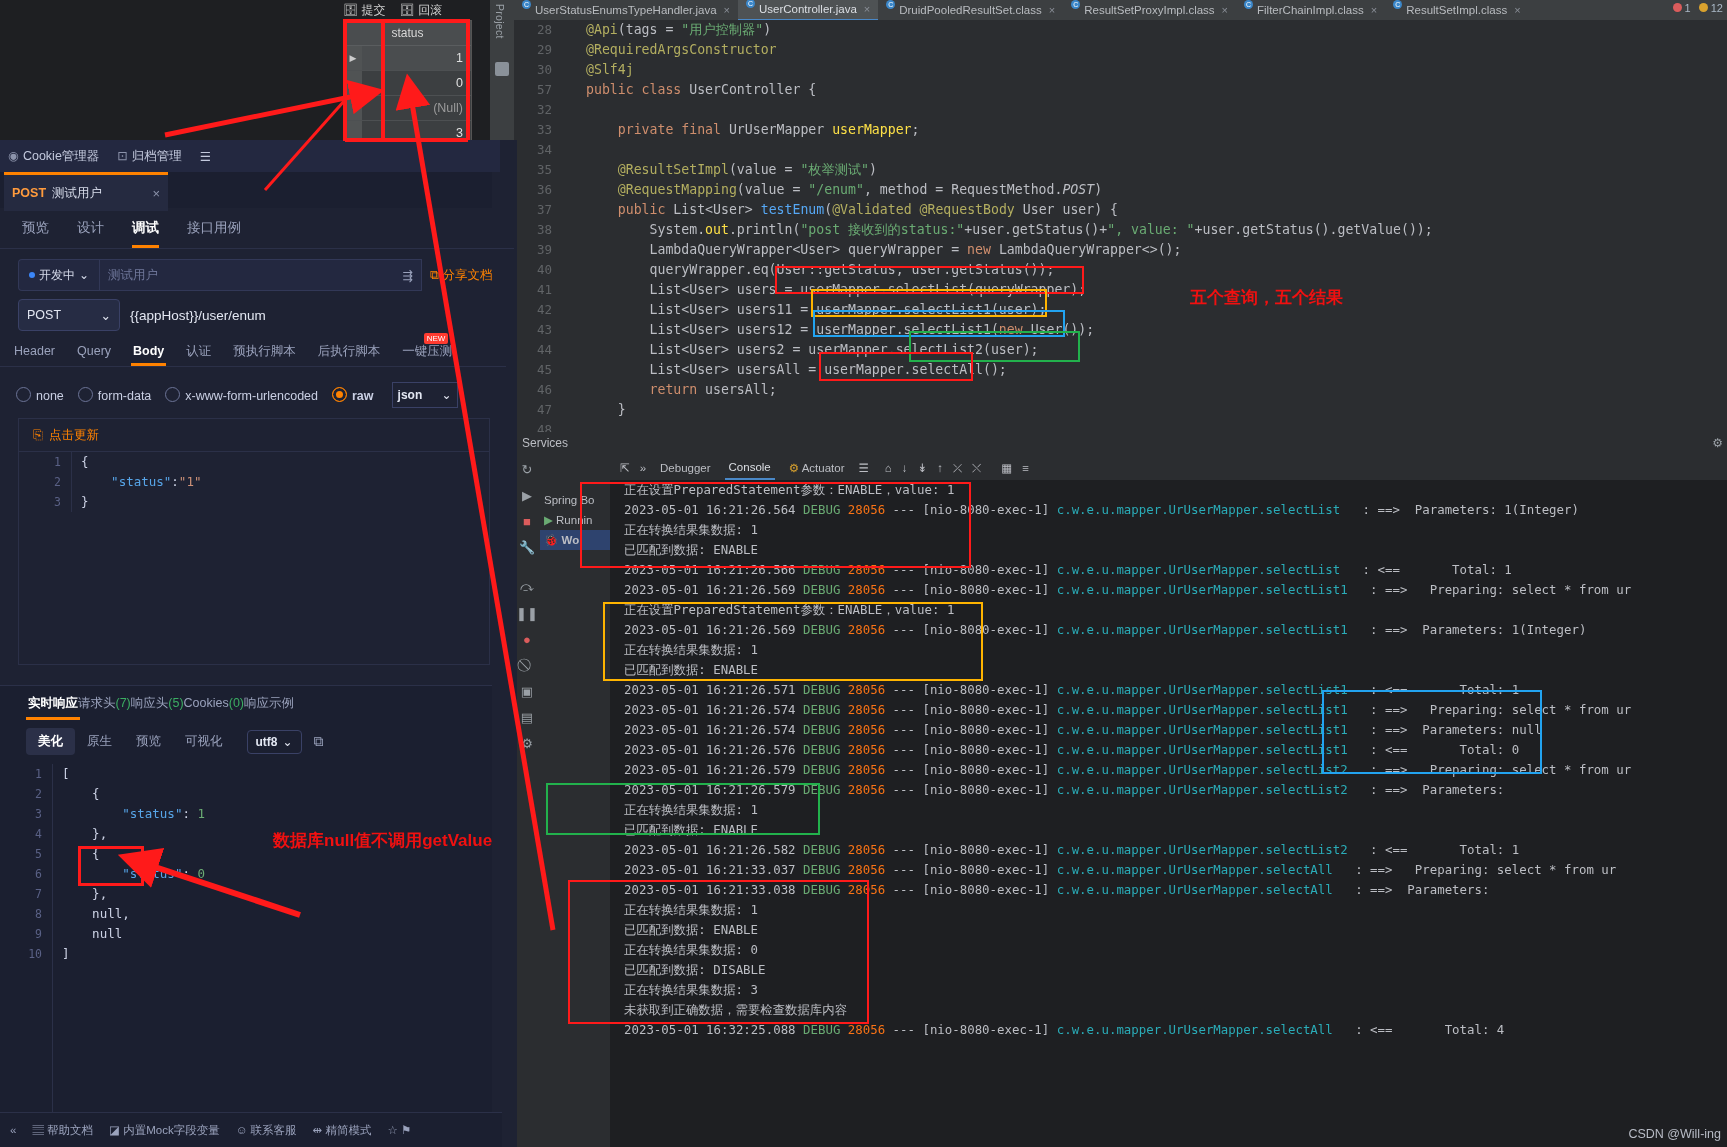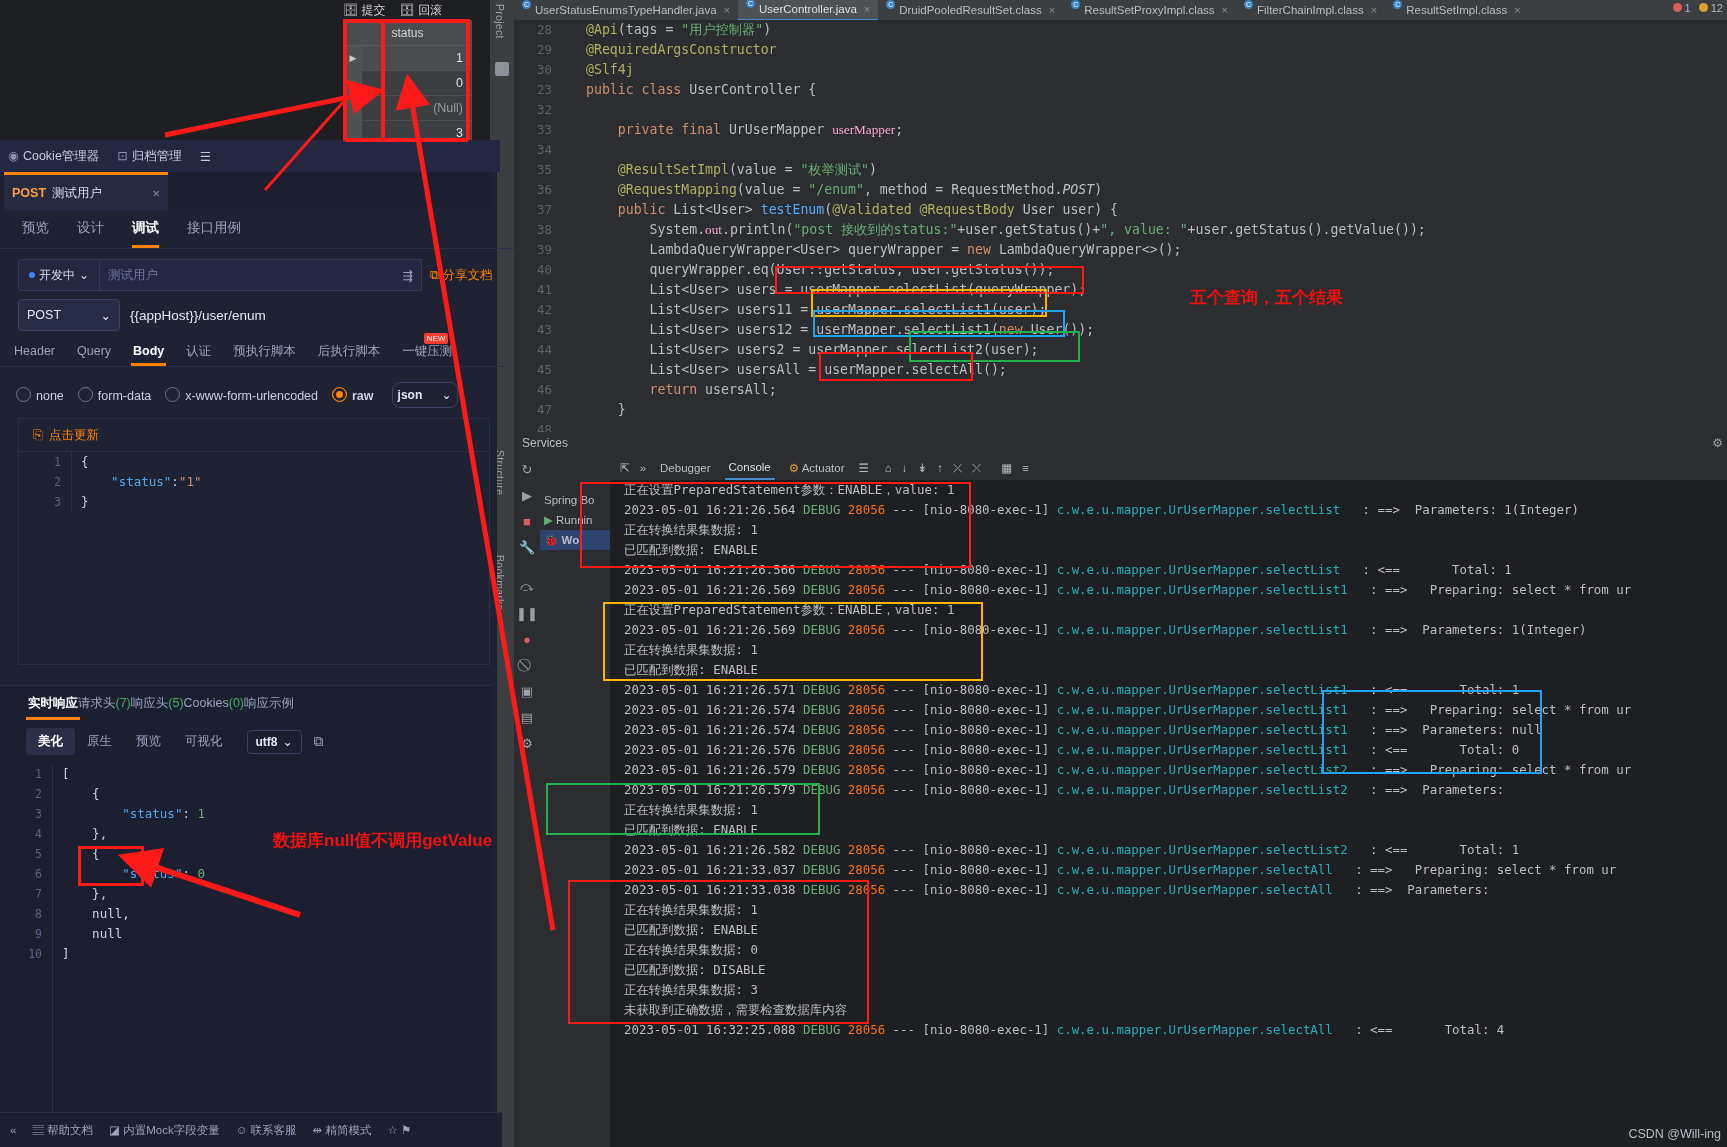--- a/index.html
+++ b/index.html
@@ -22,42 +22,42 @@
   .wdot{display:inline-block;width:9px;height:9px;border-radius:50%;}
 
   .gutterbar{position:absolute;left:0;top:0;width:24px;height:1147px;background:#3c3f41;}
   .sidetag{position:absolute;color:#9aa0a6;font-size:10.5px;writing-mode:vertical-rl;letter-spacing:.3px;}
 
   .editor{position:absolute;left:24px;top:20px;width:1213px;height:412px;background:#2b2d30;overflow:hidden;}
   .code{position:absolute;left:0;top:0;right:0;bottom:0;font-family:"DejaVu Sans Mono","Liberation Mono",monospace;font-size:13.2px;}
   .cl{position:relative;height:20px;line-height:20px;white-space:pre;}
   .ln{position:absolute;left:0;width:38px;text-align:right;color:#606366;font-size:12.5px;}
   .ctxt{position:absolute;left:72px;color:#bcbec4;}
-  .kw{color:#cf8e6d;} .str{color:#6aab73;} .ann{color:#b3ae60;} .fld{color:#f9a8d4;font-family:Liberation Serif, serif;} .mth{color:#56a8f5;} .it{font-style:italic;color:#bcbec4;}
+  .kw{color:#cf8e6d;} .str{color:#6aab73;} .ann{color:#b3ae60;} .fld{color:#fde047;} .mth{color:#56a8f5;} .it{font-style:italic;color:#bcbec4;}
 
   .services{position:absolute;left:24px;top:432px;width:1213px;height:715px;background:#2b2d30;}
   .svc-title{position:absolute;left:8px;top:4px;font-size:12px;color:#bcbec4;}
   .svc-icons{position:absolute;right:4px;top:4px;font-size:12px;color:#9aa0a6;}
   .svc-toolcol{position:absolute;left:0;top:24px;width:26px;bottom:0;background:#2b2d30;}
   .tbtn{width:26px;height:26px;display:flex;align-items:center;justify-content:center;color:#9aa0a6;font-size:13px;}
   .svc-tree{position:absolute;left:26px;top:24px;width:70px;bottom:0;font-size:11.5px;color:#bcbec4;}
   .trow{height:20px;line-height:20px;padding-left:4px;white-space:nowrap;overflow:hidden;}
   .trow.sel{background:#2e436e;}
   .console-toolbar{position:absolute;left:96px;top:24px;right:0;height:24px;background:#2b2d30;
                    display:flex;align-items:center;gap:10px;padding-left:10px;font-size:11.5px;color:#bcbec4;}
   .ctab{padding:0 4px;}
   .ctab.active{color:#dcdfe4;border-bottom:2px solid #4a88c7;height:22px;line-height:22px;}
   .console{position:absolute;left:96px;top:48px;right:0;bottom:0;background:#1e1f22;overflow:hidden;
            font-family:"DejaVu Sans Mono","Liberation Mono",monospace;font-size:12.4px;}
   .logline{height:20px;line-height:20px;white-space:pre;color:#bcbec4;padding-left:14px;}
   .lg-ts{color:#bcbec4;} .lg-dbg{color:#6aab73;} .lg-pid{color:#f97316;} .lg-cls{color:#2aacb8;}
   .lg-cn{color:#bcbec4;}
 
   
-  .apifox{position:absolute;left:0;top:140px;width:497px;height:1007px;background:#1e2233;}
+  .apifox{position:absolute;left:0;top:140px;width:497px;height:1007px;background:#1e2233;padding-left:20px;}
   .af-top{position:absolute;left:0;top:0;width:492px;height:32px;background:#232840;
           display:flex;align-items:center;gap:18px;padding-left:8px;font-size:12.5px;color:#c3c9dd;}
   .af-top .ic{color:#8c93ab;margin-right:4px;}
   .af-tabstrip{position:absolute;left:0;top:32px;width:492px;height:36px;background:#1b1f30;}
   .af-tab{position:absolute;left:4px;top:0;width:148px;height:36px;background:#252a40;
           border-top:3px solid #ff8200;display:flex;align-items:center;padding:0 8px;gap:6px;}
   .af-method{color:#ff9b3d;font-size:12.5px;font-weight:bold;}
   .af-tabname{color:#d8ddeb;font-size:12.5px;}
   .af-tabclose{margin-left:auto;color:#8c93ab;font-size:13px;}
   .af-maintabs{position:absolute;left:0;top:68px;width:492px;height:40px;border-bottom:1px solid #2b3048;
@@ -77,21 +77,21 @@
   .af-url{flex:1;height:30px;display:flex;align-items:center;padding-left:10px;font-size:13.5px;color:#e3e7f2;}
   .af-subtabs{position:absolute;left:0;top:196px;width:492px;height:30px;display:flex;align-items:center;gap:22px;
               padding-left:14px;font-size:12.5px;color:#9aa2bc;border-bottom:1px solid #2b3048;}
   .af-subtabs .on{color:#fff;font-weight:bold;position:relative;}
   .af-subtabs .on::after{content:"";position:absolute;left:-2px;right:-2px;bottom:-8px;height:3px;background:#ff8200;}
   .newbadge{position:absolute;right:4px;top:-10px;background:#ff3b30;color:#fff;font-size:8px;padding:1px 3px;border-radius:2px;}
   .af-radios{position:absolute;left:0;top:238px;width:492px;height:34px;display:flex;align-items:center;gap:14px;
              padding-left:16px;font-size:12.5px;color:#c9cfe3;}
   .rad{width:13px;height:13px;border-radius:50%;border:1.5px solid #6b7396;display:inline-block;margin-right:5px;vertical-align:-2px;}
   .rad.on{border-color:#ff8200;background:#ff8200;box-shadow:inset 0 0 0 3px #1e2233;}
-  .af-json-sel{width:54px;height:24px;border:1px solid #3a4166;border-radius:8px;display:flex;align-items:center;
+  .af-json-sel{width:54px;height:24px;border:1px solid #3a4166;border-radius:0;display:flex;align-items:center;
                justify-content:space-between;padding:0 5px;font-size:12px;color:#e3e7f2;margin-left:4px;}
   .af-body{position:absolute;left:18px;top:278px;width:470px;height:245px;border:1px solid #2b3048;background:#1e2233;}
   .af-bodyhdr{height:32px;display:flex;align-items:center;padding-left:14px;gap:6px;color:#ff8200;font-size:12.5px;
               border-bottom:1px solid #2b3048;}
   .jsline{height:20px;line-height:20px;font-family:"DejaVu Sans Mono","Liberation Mono",monospace;font-size:12.5px;position:relative;}
   .jsln{position:absolute;left:0;width:42px;text-align:right;color:#5a6186;font-size:11.5px;}
   .jstxt{position:absolute;left:62px;white-space:pre;color:#cdd3e6;}
   .jk{color:#57a5e8;} .jv{color:#ce9178;} .jn{color:#6aab73;} .jp{color:#cdd3e6;}
   .gutline{position:absolute;left:52px;top:0;bottom:0;width:1px;background:#2b3048;}
 
@@ -178,21 +178,21 @@
     <div class="warnbox">
       <span><span class="wdot" style="background:#db5c5c;"></span> <span>1</span></span>
       <span><span class="wdot" style="background:#d9a22e;"></span> <span>12</span></span>
     </div>
 
     <div class="editor">
       <div class="code" id="codehost">
           <div class="cl"><span class="ln">28</span><span class="ctxt"><span class="ann">@Api</span>(tags = <span class="str">"用户控制器"</span>)</span></div>
           <div class="cl"><span class="ln">29</span><span class="ctxt"><span class="ann">@RequiredArgsConstructor</span></span></div>
           <div class="cl"><span class="ln">30</span><span class="ctxt"><span class="ann">@Slf4j</span></span></div>
-          <div class="cl"><span class="ln">23</span><span class="ctxt"><span class="kw">public class</span> UserController {</span></div>
+          <div class="cl"><span class="ln">57</span><span class="ctxt"><span class="kw">public class</span> UserController {</span></div>
           <div class="cl"><span class="ln">32</span><span class="ctxt"></span></div>
           <div class="cl"><span class="ln">33</span><span class="ctxt">    <span class="kw">private final</span> UrUserMapper <span class="fld">userMapper</span>;</span></div>
           <div class="cl"><span class="ln">34</span><span class="ctxt"></span></div>
           <div class="cl"><span class="ln">35</span><span class="ctxt">    <span class="ann">@ResultSetImpl</span>(value = <span class="str">"枚举测试"</span>)</span></div>
           <div class="cl"><span class="ln">36</span><span class="ctxt">    <span class="ann">@RequestMapping</span>(value = <span class="str">"/enum"</span>, method = RequestMethod.<span class="it">POST</span>)</span></div>
           <div class="cl"><span class="ln">37</span><span class="ctxt">    <span class="kw">public</span> List&lt;User&gt; <span class="mth">testEnum</span>(<span class="ann">@Validated</span> <span class="ann">@RequestBody</span> User user) {</span></div>
           <div class="cl"><span class="ln">38</span><span class="ctxt">        System.<span class="fld">out</span>.println(<span class="str">"post 接收到的status:"</span>+user.getStatus()+<span class="str">", value: "</span>+user.getStatus().getValue());</span></div>
           <div class="cl"><span class="ln">39</span><span class="ctxt">        LambdaQueryWrapper&lt;User&gt; queryWrapper = <span class="kw">new</span> LambdaQueryWrapper&lt;&gt;();</span></div>
           <div class="cl"><span class="ln">40</span><span class="ctxt">        queryWrapper.eq(User::getStatus, user.getStatus());</span></div>
           <div class="cl"><span class="ln">41</span><span class="ctxt">        List&lt;User&gt; users = userMapper.selectList(queryWrapper);</span></div>

